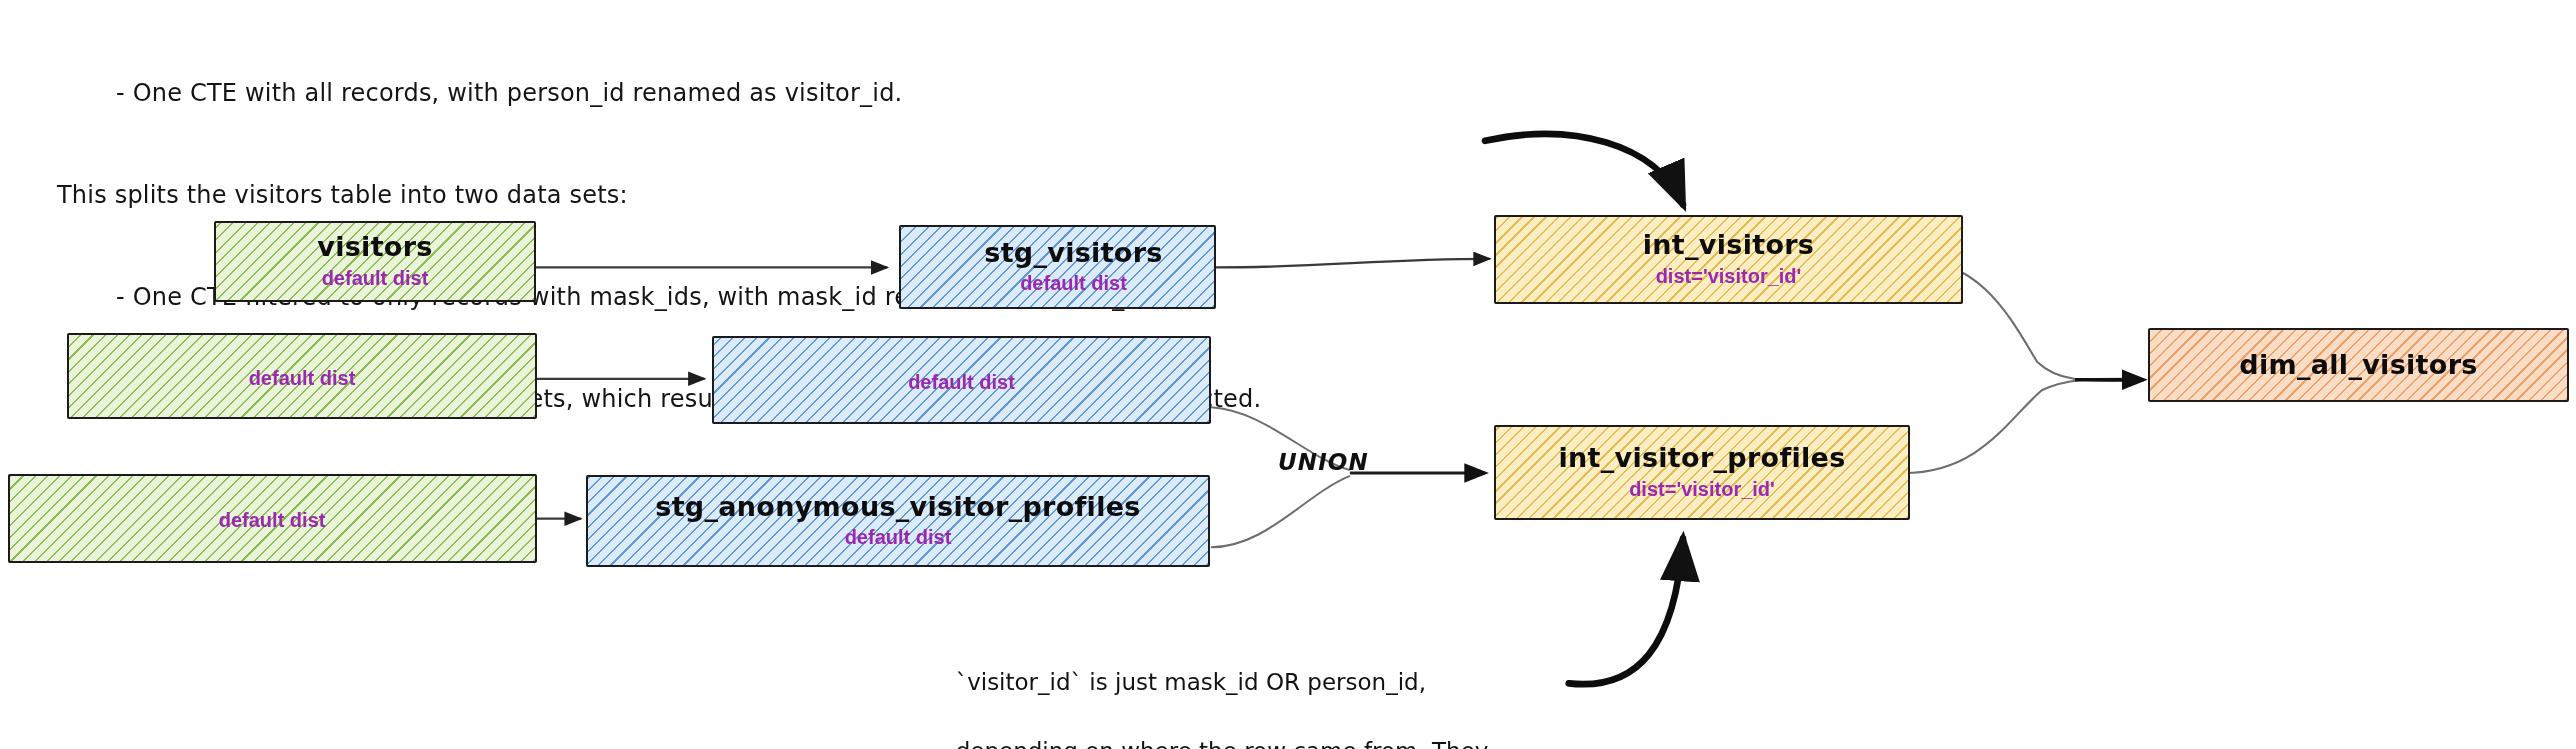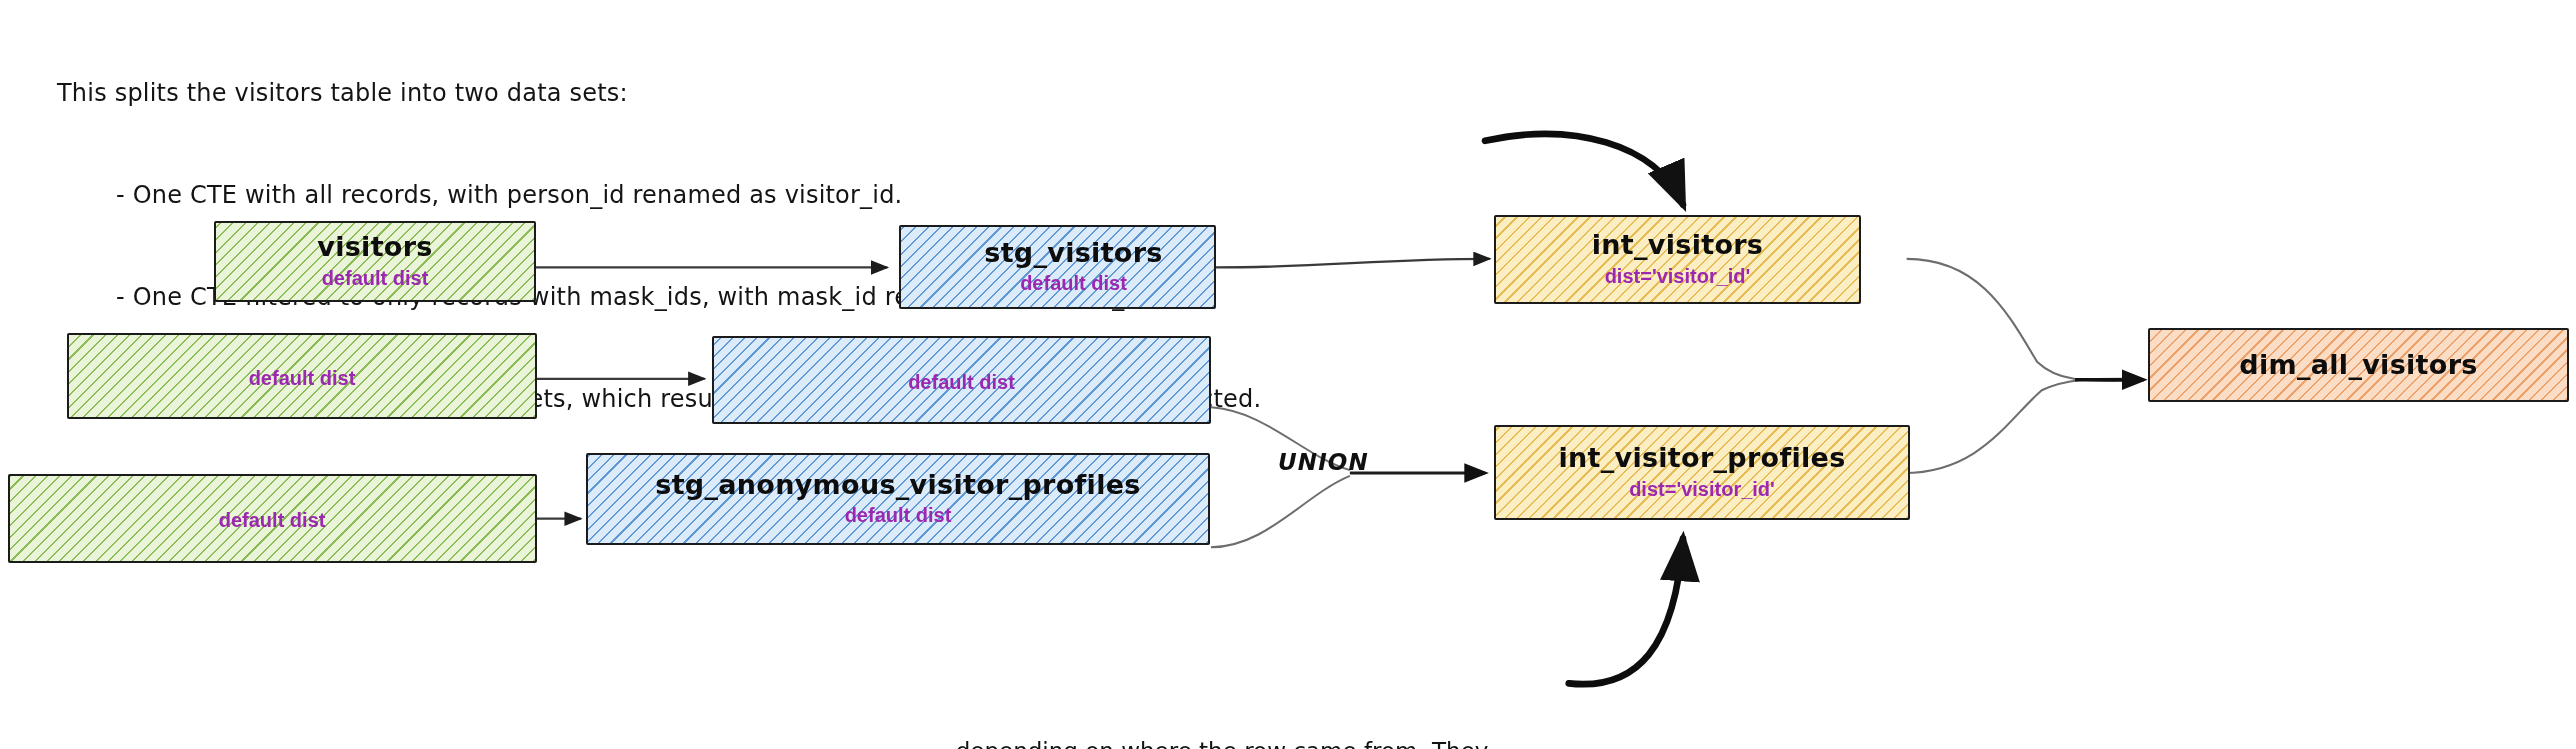--- a/index.html
+++ b/index.html
@@ -132,22 +132,22 @@
     line-height: 1.5;
     color: #121212;
     text-align: left;
     white-space: pre;
   }
 </style>
 </head>
 <body>
 
 <div class="notes">
+  <span class="note-line indent">- One CTE with all records, with person_id renamed as visitor_id.</span>
   <span class="note-line">This splits the visitors table into two data sets:</span>
-  <span class="note-line indent">- One CTE with all records, with person_id renamed as visitor_id.</span>
   <span class="note-line indent">- One CTE filtered to only records with mask_ids, with mask_id renamed as visitor_id</span>
   <span class="note-line indent">- One CTE to union the two data sets, which results in a grain of one row per profile collected.</span>
 </div>
 
 <svg id="edges" viewBox="0 0 2706 787">
   <defs>
     <marker id="arrow" markerWidth="9" markerHeight="9" refX="7.2" refY="3.2" orient="auto" markerUnits="strokeWidth">
       <path d="M0,0 L8,3.2 L0,6.4 z" fill="#1d1d1d"></path>
     </marker>
     <marker id="arrowbig" markerWidth="8" markerHeight="8" refX="6.4" refY="3" orient="auto" markerUnits="strokeWidth">
@@ -195,39 +195,39 @@
 
 <div class="node hatch-blue" style="left:899px; top:225px; width:317px; height:84px;padding-left:32px;">
   <div class="title">stg_visitors</div>
   <div class="subtitle">default dist</div>
 </div>
 
 <div class="node hatch-blue" style="left:712px; top:336px; width:499px; height:88px;">
   <div class="subtitle">default dist</div>
 </div>
 
-<div class="node hatch-blue" style="left:586px; top:453px; width:624px; height:92px;">
+<div class="node hatch-blue" style="left:586px; top:475px; width:624px; height:92px;">
   <div class="title">stg_anonymous_visitor_profiles</div>
   <div class="subtitle">default dist</div>
 </div>
 
-<div class="node hatch-yellow" style="left:1494px; top:215px; width:367px; height:89px;">
+<div class="node hatch-yellow" style="left:1494px; top:215px; width:469px; height:89px;">
   <div class="title">int_visitors</div>
   <div class="subtitle">dist='visitor_id'</div>
 </div>
 
 <div class="node hatch-yellow" style="left:1494px; top:425px; width:416px; height:95px;">
   <div class="title">int_visitor_profiles</div>
   <div class="subtitle">dist='visitor_id'</div>
 </div>
 
 <div class="node hatch-orange no-sub" style="left:2148px; top:328px; width:421px; height:74px;">
   <div class="title">dim_all_visitors</div>
 </div>
 
 <div class="union-label" style="left:1278px; top:449px;">UNION</div>
 
 <div class="callout" style="left:941px; top:630px;">
-  <br>
+  <span>`visitor_id` is just mask_id OR person_id,</span><br>
   <span>depending on where the row came from. They</span><br>
   
 </div>
 
 
 </body></html>

